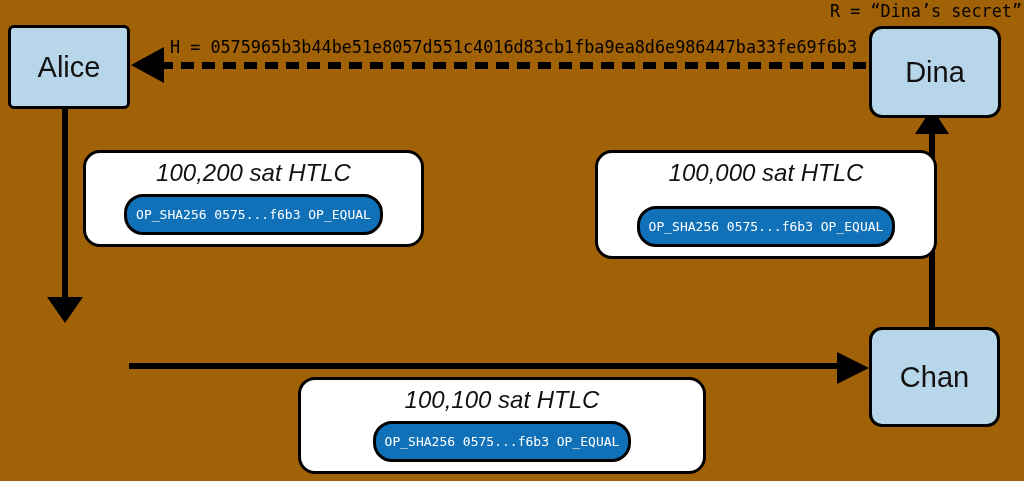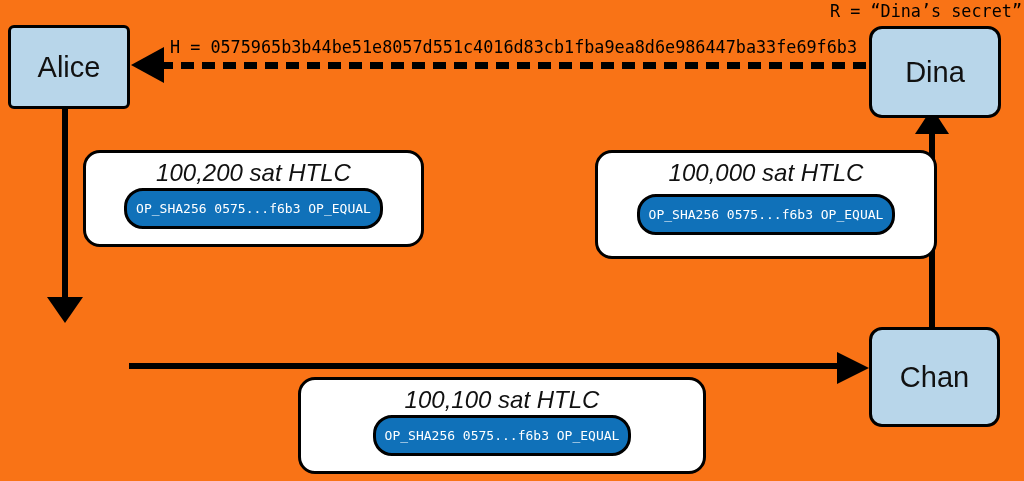--- a/index.html
+++ b/index.html
@@ -2,21 +2,21 @@
 <html style="--node-fill: #b8d6ea; --pill-fill: #1071b9; --ink: #000000;"><head>
 <meta charset="utf-8">
 <style>
   :root{
     --node-fill:#b8d6ea;
     --pill-fill:#1071b9;
     --ink:#000000;
   }
   html,body{margin:0;padding:0;background:#ffffff;}
   .canvas{
-    position:relative;width:1024px;height:481px;background:#f97316;
+    position:relative;width:1024px;height:481px;background:#a16207;
     font-family:"Liberation Sans",sans-serif;overflow:hidden;
   }
   .canvas *{box-sizing:border-box;}
   .mono{font-family:"DejaVu Sans Mono","Liberation Mono",monospace;color:var(--ink);}
 
   
   .node{
     position:absolute;background:var(--node-fill);
     border:3px solid var(--ink);border-radius:13px;
     display:flex;align-items:center;justify-content:center;
@@ -59,21 +59,21 @@
     position:absolute;left:915px;top:108px;width:0;height:0;
     border-left:17px solid transparent;border-right:17px solid transparent;
     border-bottom:26px solid var(--ink);
   }
 
   
   .htlc{
     position:absolute;background:#ffffff;border:3px solid var(--ink);
     border-radius:17px;display:flex;flex-direction:column;
     align-items:center;justify-content:space-between;
-    padding:5px 12px 21px 12px;
+    padding:5px 12px 9px 12px;
   }
   #htlc-ab{left:83px;top:150px;width:341px;height:97px;}
   #htlc-cd{left:575px;top:150px;width:342px;height:109px;margin-left:20px;}
   #htlc-bc{left:298px;top:377px;width:408px;height:97px;}
   .htlc-title{
     font-style:italic;font-size:24px;color:#111;line-height:30px;white-space:nowrap;
   }
   .pill{
     background:var(--pill-fill);border:3px solid var(--ink);border-radius:19px;
     color:#ffffff;font-family:"DejaVu Sans Mono","Liberation Mono",monospace;

